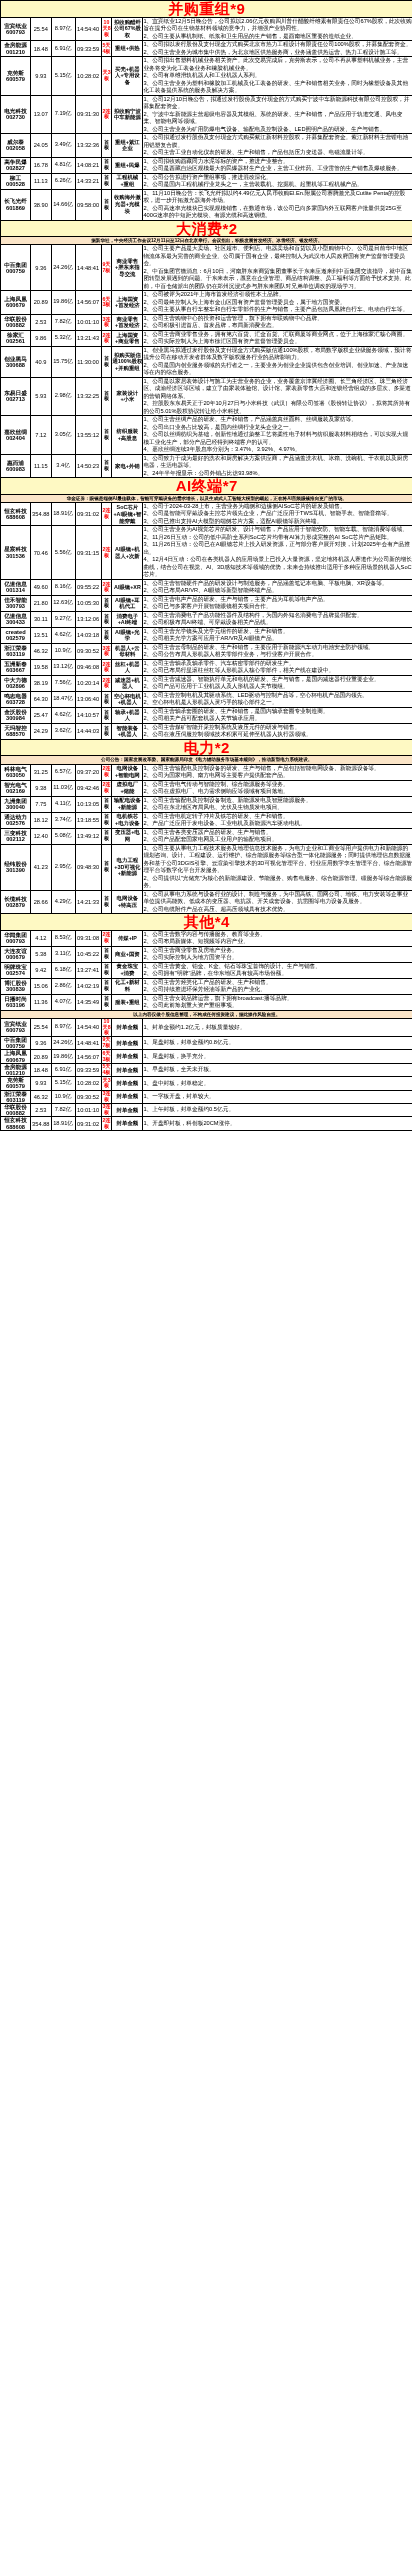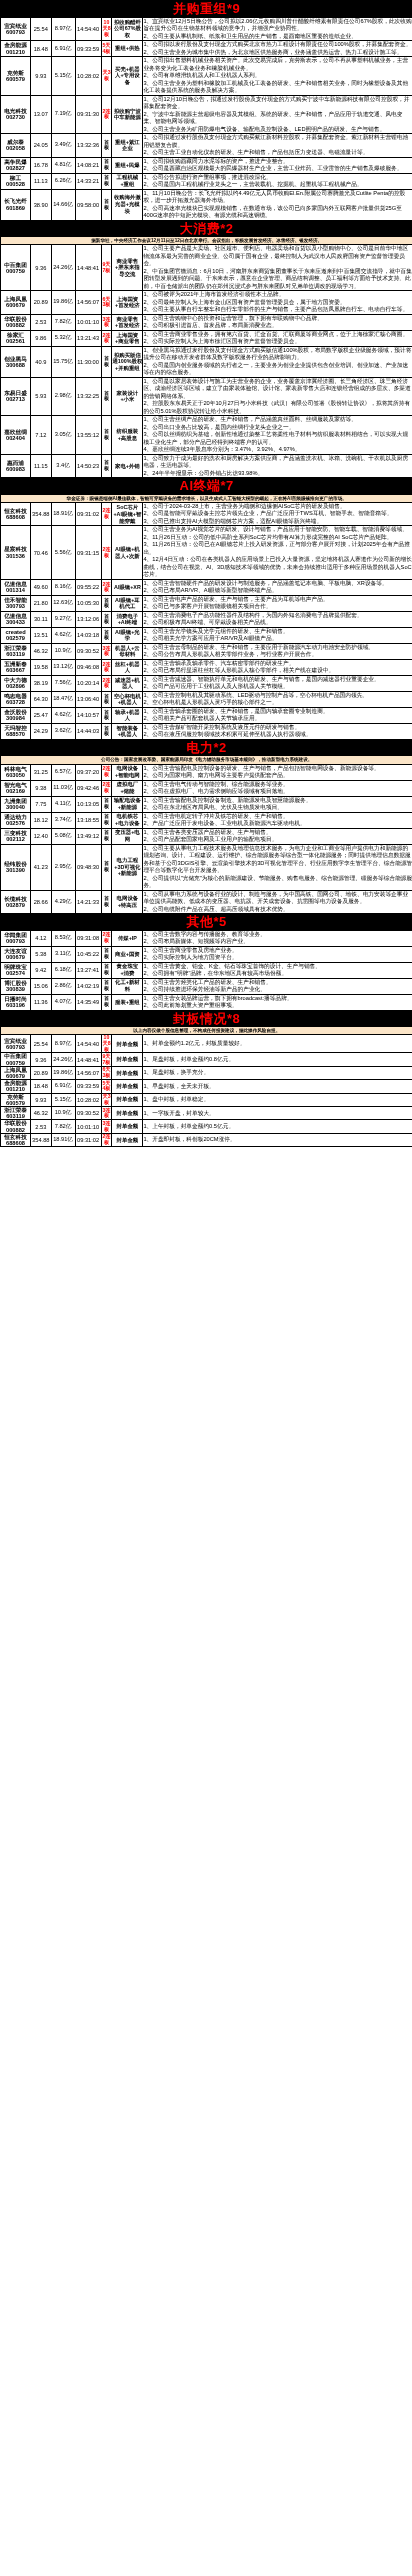--- a/index.html
+++ b/index.html
@@ -11,22 +11,22 @@
   
   col.c-name{width:30px}
   col.c-price{width:20.6px}
   col.c-amt{width:24px}
   col.c-time{width:26px}
   col.c-board{width:10.8px}
   col.c-theme{width:31px}
   col.c-desc{width:270px}
 
   .sec-title{
-    background:#000000;border:1px solid #000;text-align:center;
-    color:#ff0000;font-weight:bold;font-size:13px;line-height:15.5px;
+    background:#fef9c3;border:1px solid #000;text-align:center;
+    color:#ff0000;font-weight:bold;font-size:15px;line-height:15.5px;
     height:15.5px;letter-spacing:0.5px;
   }
   .sec-sub{
     background:#fbe5c8;border:1px solid #000;border-top:0.5px solid #000;
     text-align:center;color:#000;font-weight:bold;font-size:4.6px;
     line-height:7.2px;height:7.2px;padding:0.5px 2.1px;
   }
 
   td.name{text-align:center;font-weight:bold;font-size:5.7px;line-height:6.2px;color:#000;}
   td.num{text-align:center;font-size:5.7px;color:#000;}
@@ -601,21 +601,21 @@
           <td class="num">4.29亿</td>
           <td class="num">14:21:33</td>
           <td class="board blk">首板</td>
           <td class="theme">电网设备+特高压</td>
           <td class="desc">
             <p>1、公司从事电力系统与设备行业的设计、制造与服务，为中国高铁、国网公司、地铁、电力安装等企事业单位提供高能效、低成本的变压器、电抗器、开关成套设备、抗雷圈等电力设备及服务。</p>
             <p>2、公司电缆附件产品在高压、超高压领域具有技术优势。</p>
           </td>
         </tr>
         <tr>
-          <td class="sec-title" colspan="7">其他*5</td>
+          <td class="sec-title" colspan="7">其他*4</td>
         </tr>
         <tr>
           <td class="name">
             <span class="sp">华闻集团</span>
             <span class="sp">000793</span>
           </td>
           <td class="num">4.12</td>
           <td class="num">8.53亿</td>
           <td class="num">09:31:08</td>
           <td class="board red">2连板</td>
@@ -677,23 +677,20 @@
           </td>
           <td class="num">11.36</td>
           <td class="num">4.07亿</td>
           <td class="num">14:35:49</td>
           <td class="board blk">首板</td>
           <td class="theme">服装+重组</td>
           <td class="desc">
             <p>1、公司主营女装品牌运营，旗下拥有broadcast:播等品牌。</p>
             <p>2、公司此前筹划重大资产重组事项。</p>
           </td>
-        </tr>
-        <tr>
-          <td class="sec-title" colspan="7">封板情况*8</td>
         </tr>
         <tr>
           <td class="sec-sub" colspan="7">以上内容仅做个股信息整理，不构成任何投资建议，据此操作风险自担。</td>
         </tr>
         <tr>
           <td class="name">
             <span class="sp">宜宾纸业</span>
             <span class="sp">600793</span>
           </td>
           <td class="num">25.54</td>

